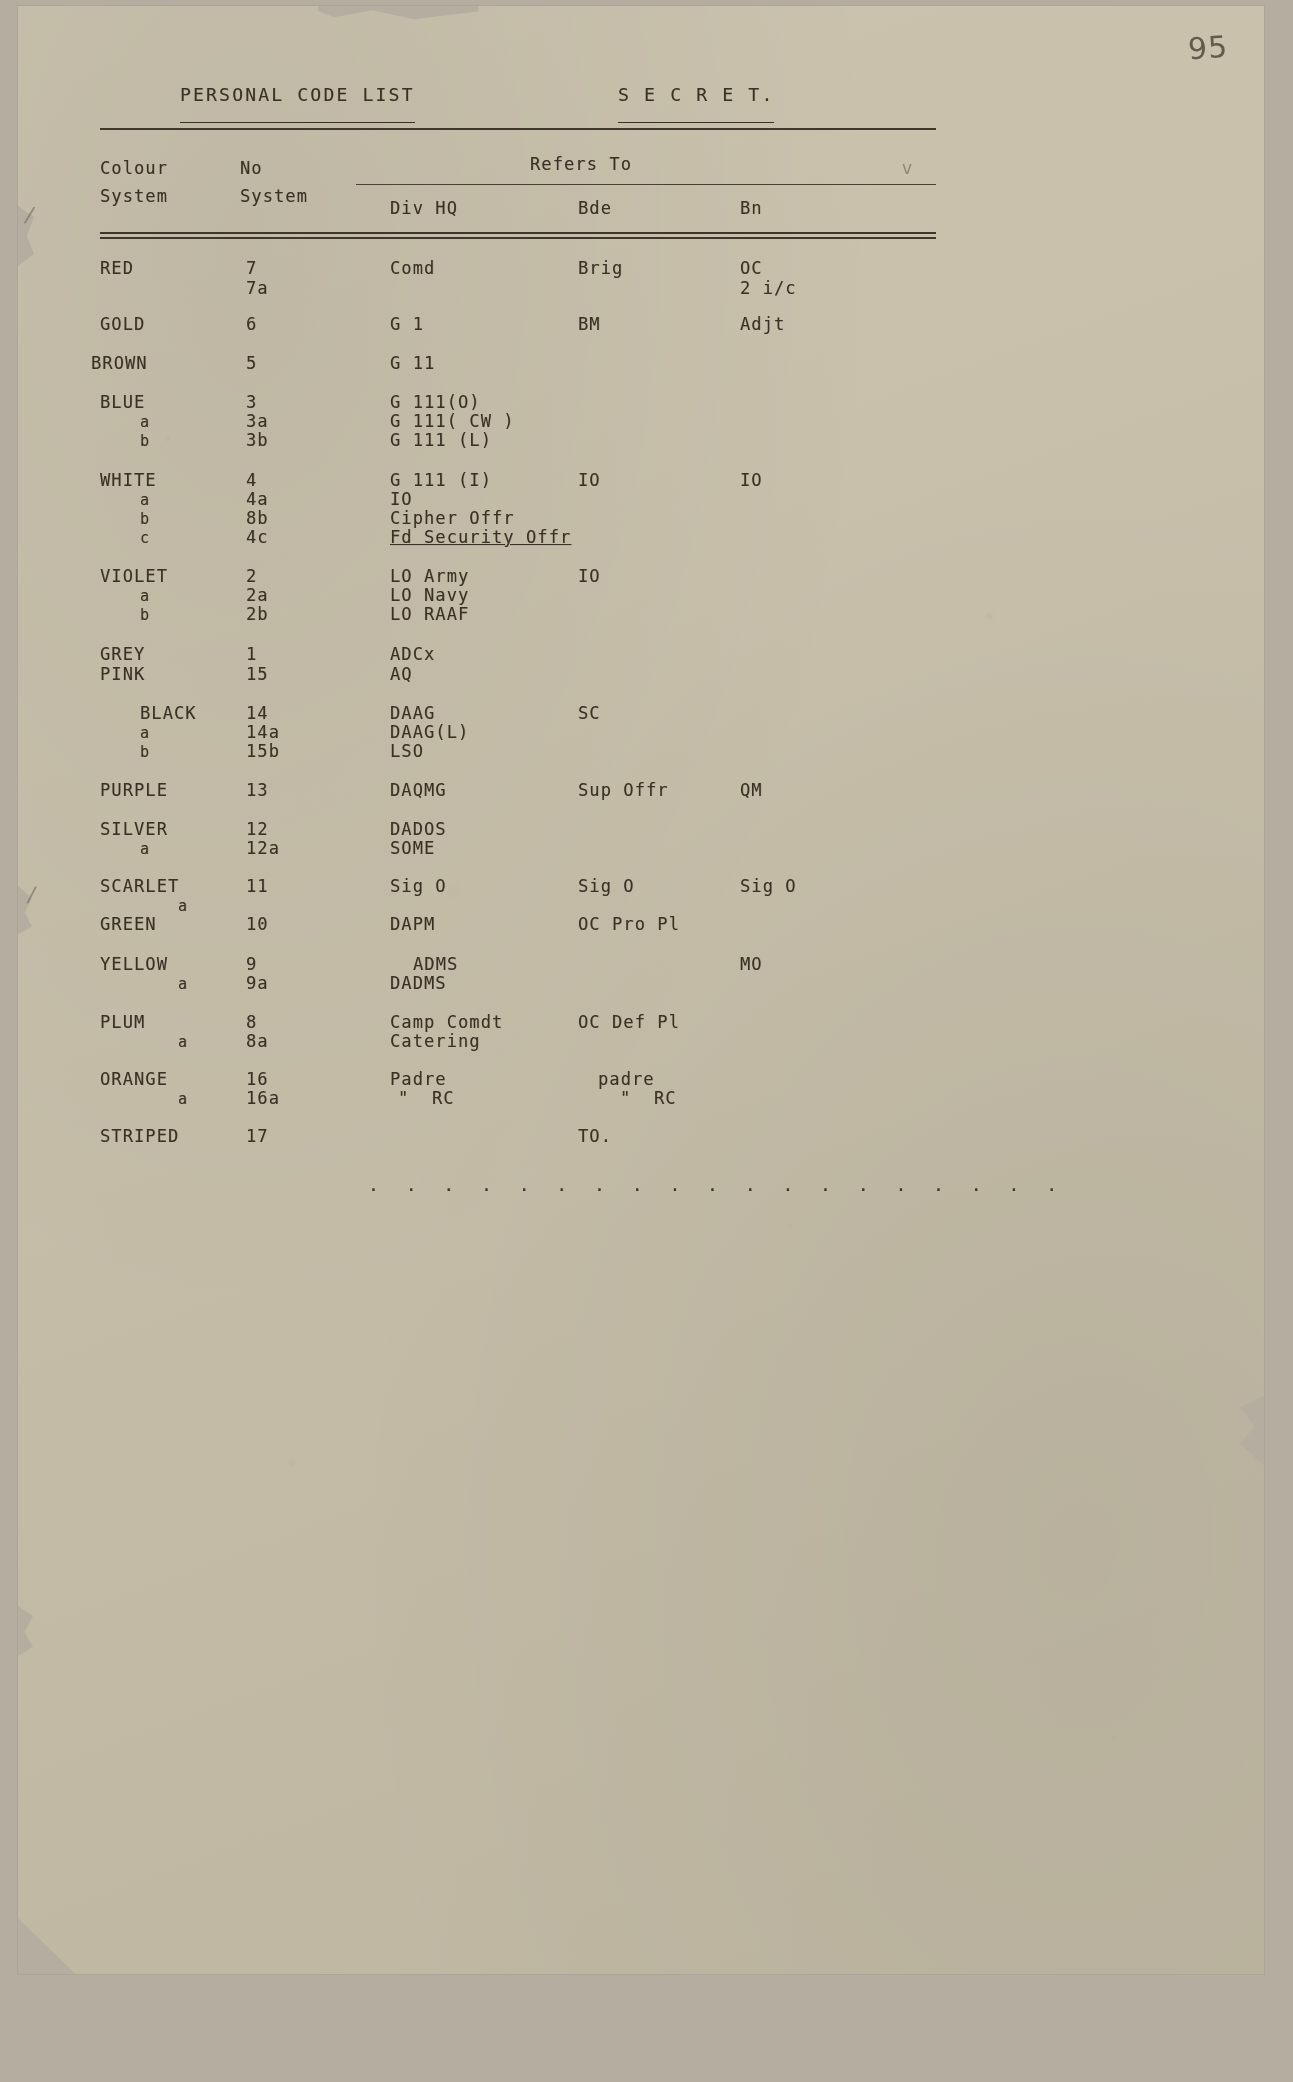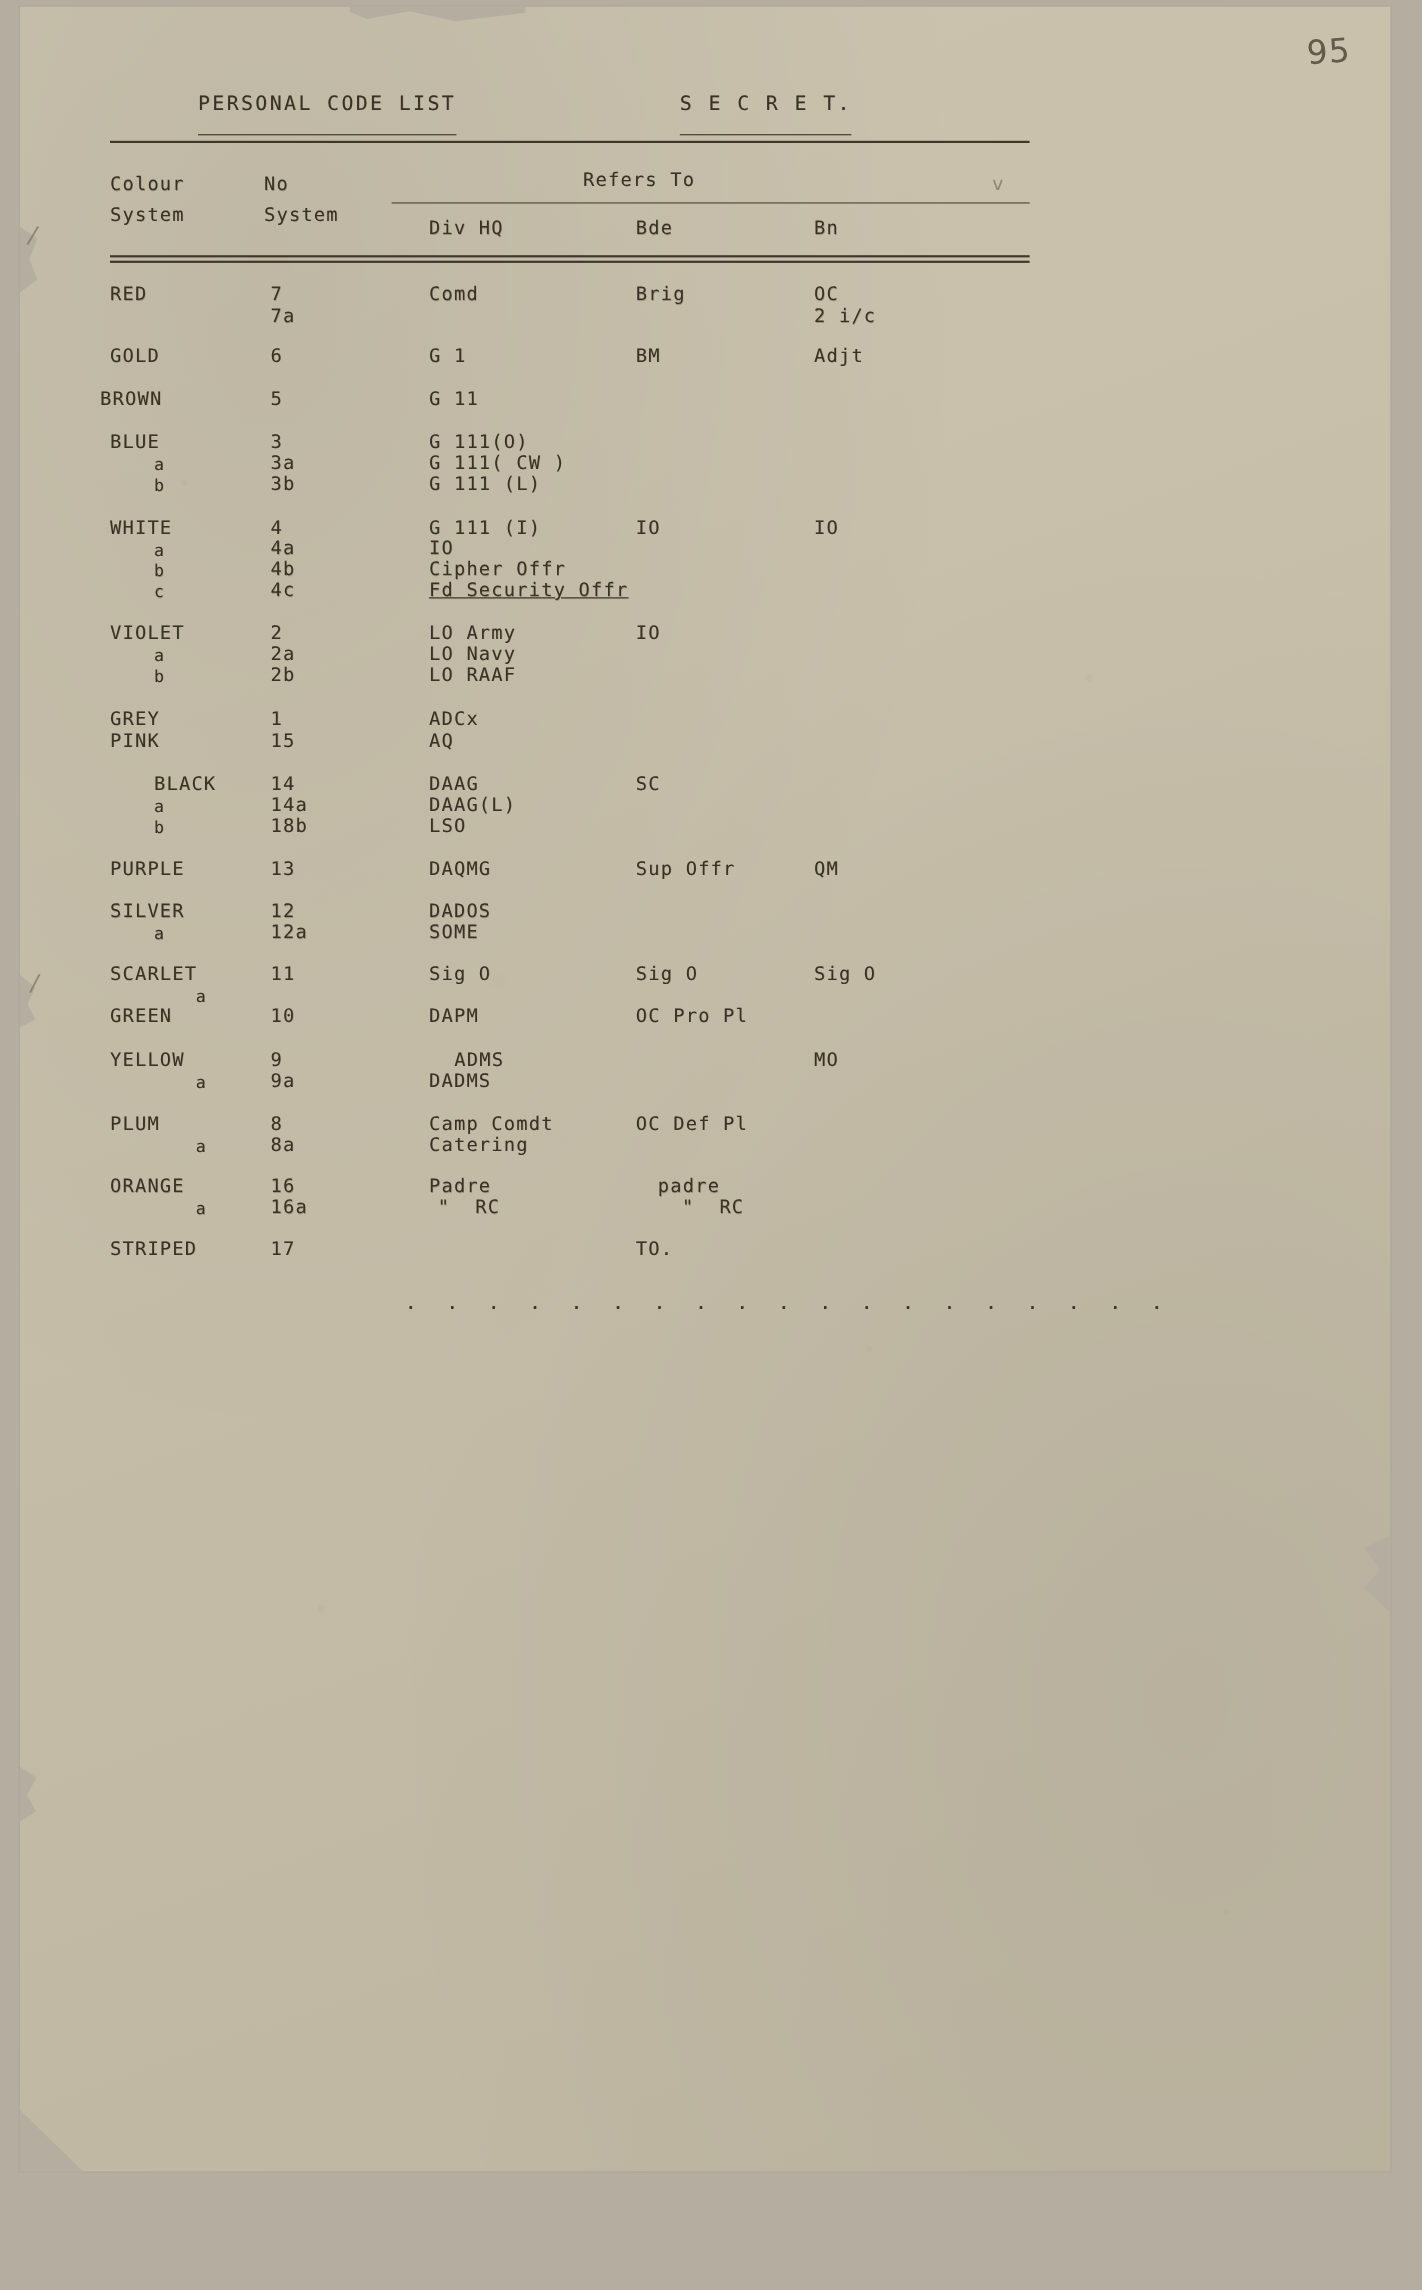--- a/index.html
+++ b/index.html
@@ -235,21 +235,21 @@
 
     <div class="t" style="left:82px; top:464px;">WHITE</div>
     <div class="t" style="left:228px; top:464px;">4</div>
     <div class="t" style="left:372px; top:464px;">G 111 (I)</div>
     <div class="t" style="left:560px; top:464px;">IO</div>
     <div class="t" style="left:722px; top:464px;">IO</div>
     <div class="t sub" style="left:122px; top:485px;">a</div>
     <div class="t" style="left:228px; top:483px;">4a</div>
     <div class="t" style="left:372px; top:483px;">IO</div>
     <div class="t sub" style="left:122px; top:504px;">b</div>
-    <div class="t" style="left:228px; top:502px;">4b</div>
+    <div class="t" style="left:228px; top:502px;">8b</div>
     <div class="t" style="left:372px; top:502px;">Cipher Offr</div>
     <div class="t sub" style="left:122px; top:523px;">c</div>
     <div class="t" style="left:228px; top:521px;">4c</div>
     <div class="t" style="left:372px; top:521px;text-decoration:underline;">Fd Security Offr</div>
 
     <div class="t" style="left:82px; top:560px;">VIOLET</div>
     <div class="t" style="left:228px; top:560px;">2</div>
     <div class="t" style="left:372px; top:560px;">LO Army</div>
     <div class="t" style="left:560px; top:560px;">IO</div>
     <div class="t sub" style="left:122px; top:581px;">a</div>
@@ -268,21 +268,21 @@
     <div class="t" style="left:372px; top:658px;">AQ</div>
 
     <div class="t" style="left:82px; top:697px;margin-left:40px;">BLACK</div>
     <div class="t" style="left:228px; top:697px;">14</div>
     <div class="t" style="left:372px; top:697px;">DAAG</div>
     <div class="t" style="left:560px; top:697px;">SC</div>
     <div class="t sub" style="left:122px; top:718px;">a</div>
     <div class="t" style="left:228px; top:716px;">14a</div>
     <div class="t" style="left:372px; top:716px;">DAAG(L)</div>
     <div class="t sub" style="left:122px; top:737px;">b</div>
-    <div class="t" style="left:228px; top:735px;">18b</div>
+    <div class="t" style="left:228px; top:735px;">15b</div>
     <div class="t" style="left:372px; top:735px;">LSO</div>
 
     <div class="t" style="left:82px; top:774px;">PURPLE</div>
     <div class="t" style="left:228px; top:774px;">13</div>
     <div class="t" style="left:372px; top:774px;">DAQMG</div>
     <div class="t" style="left:560px; top:774px;">Sup Offr</div>
     <div class="t" style="left:722px; top:774px;">QM</div>
 
     <div class="t" style="left:82px; top:813px;">SILVER</div>
     <div class="t" style="left:228px; top:813px;">12</div>

